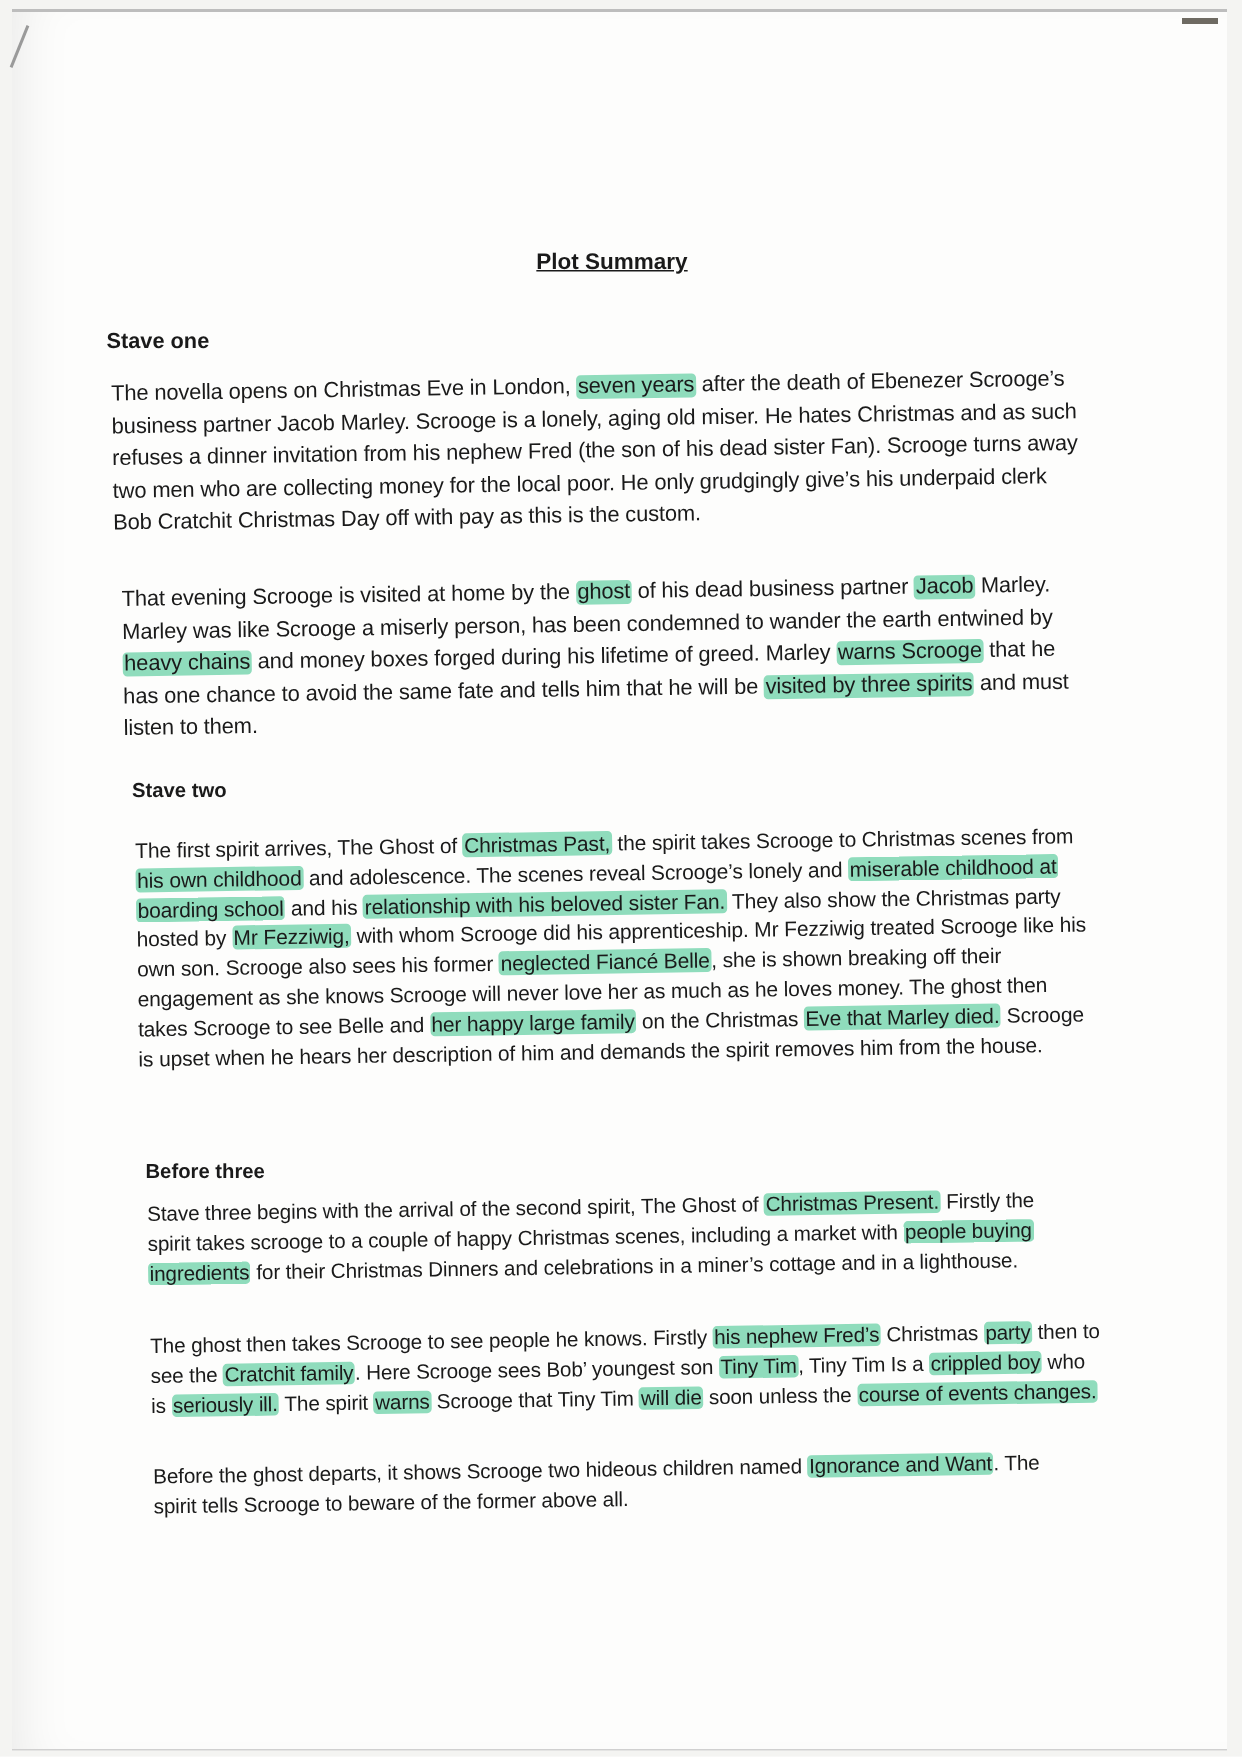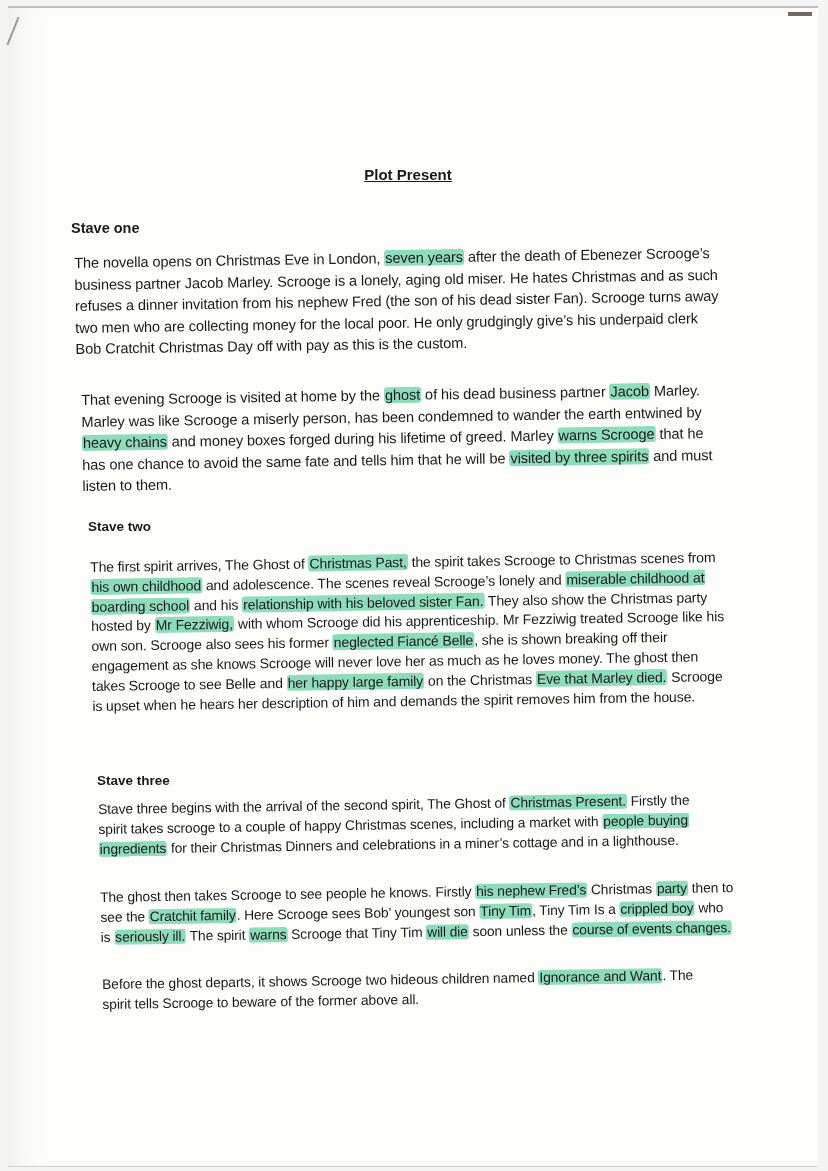--- a/index.html
+++ b/index.html
@@ -46,36 +46,36 @@
       -webkit-box-decoration-break: clone;
     }
   </style>
 </head>
 <body>
 
 <div class="page">
   <div class="corner-left"></div>
   <div class="corner-right"></div>
 
-  <div class="title">Plot Present</div>
+  <div class="title">Plot Summary</div>
 
   <div class="heading" style="left:63px; top:212px;">Stave one</div>
   <div class="para" style="left:66px; top:245px; width:650px;">
     <span>The novella opens on Christmas Eve in London, </span><span class="hl">seven years</span><span> after the death of Ebenezer Scrooge’s business partner Jacob Marley. Scrooge is a lonely, aging old miser. He hates Christmas and as such refuses a dinner invitation from his nephew Fred (the son of his dead sister Fan). Scrooge turns away two men who are collecting money for the local poor. He only grudgingly give’s his underpaid clerk Bob Cratchit Christmas Day off with pay as this is the custom.</span>
   </div>
   <div class="para" style="left:73px; top:382px; width:640px;">
     <span>That evening Scrooge is visited at home by the </span><span class="hl">ghost</span><span> of his dead business partner </span><span class="hl">Jacob</span><span> Marley. Marley was like Scrooge a miserly person, has been condemned to wander the earth entwined by </span><span class="hl">heavy chains</span><span> and money boxes forged during his lifetime of greed.  Marley </span><span class="hl">warns Scrooge</span><span> that he has one chance to avoid the same fate and tells him that he will be </span><span class="hl">visited by three spirits</span><span> and must listen to them.</span>
   </div>
 
   <div class="heading" style="left:80px; top:511px; font-size:13.5px;">Stave two</div>
   <div class="para" style="left:82px; top:550px; width:640px; font-size:14px; line-height:19.8px;">
     <span>The first spirit arrives, The Ghost of </span><span class="hl">Christmas Past,</span><span> the spirit takes Scrooge to Christmas scenes from </span><span class="hl">his own childhood</span><span> and adolescence. The scenes reveal Scrooge’s lonely and </span><span class="hl">miserable childhood at boarding school</span><span> and his </span><span class="hl">relationship with his beloved sister Fan.</span><span> They also show the Christmas party hosted by </span><span class="hl">Mr Fezziwig,</span><span> with whom Scrooge did his apprenticeship. Mr Fezziwig treated Scrooge like his own son. Scrooge also sees his former </span><span class="hl">neglected Fiancé Belle</span><span>, she is shown breaking off their engagement as she knows Scrooge will never love her as much as he loves money. The ghost then takes Scrooge to see Belle and </span><span class="hl">her happy large family</span><span> on the Christmas </span><span class="hl">Eve that Marley died.</span><span> Scrooge is upset when he hears her description of him and demands the spirit removes him from the house.</span>
   </div>
 
-  <div class="heading" style="left:89px; top:765px; font-size:13.5px;">Stave three</div>
+  <div class="heading" style="left:89px; top:765px; font-size:13.5px;">Before three</div>
   <div class="para" style="left:90px; top:792px; width:620px; font-size:13.8px; line-height:20px;">
     <span>Stave three begins with the arrival of the second spirit, The Ghost of </span><span class="hl">Christmas Present.</span><span> Firstly the spirit takes scrooge to a couple of happy Christmas scenes, including a market with </span><span class="hl">people buying ingredients</span><span> for their Christmas Dinners and celebrations in a miner’s cottage and in a lighthouse.</span>
   </div>
   <div class="para" style="left:92px; top:880px; width:635px; font-size:13.8px; line-height:20px;">
     <span>The ghost then takes Scrooge to see people he knows. Firstly </span><span class="hl">his nephew Fred’s</span><span> Christmas </span><span class="hl">party</span><span> then to see the </span><span class="hl">Cratchit family</span><span>. Here Scrooge sees Bob’ youngest son </span><span class="hl">Tiny Tim</span><span>, Tiny Tim Is a </span><span class="hl">crippled boy</span><span> who is </span><span class="hl">seriously ill.</span><span> The spirit </span><span class="hl">warns</span><span> Scrooge that Tiny Tim </span><span class="hl">will die</span><span> soon unless the </span><span class="hl">course of events changes.</span>
   </div>
   <div class="para" style="left:94px; top:967px; width:620px; font-size:13.8px; line-height:20px;">
     <span>Before the ghost departs, it shows Scrooge two hideous children named </span><span class="hl">Ignorance and Want</span><span>. The spirit tells Scrooge to beware of the former above all.</span>
   </div>
 </div>

